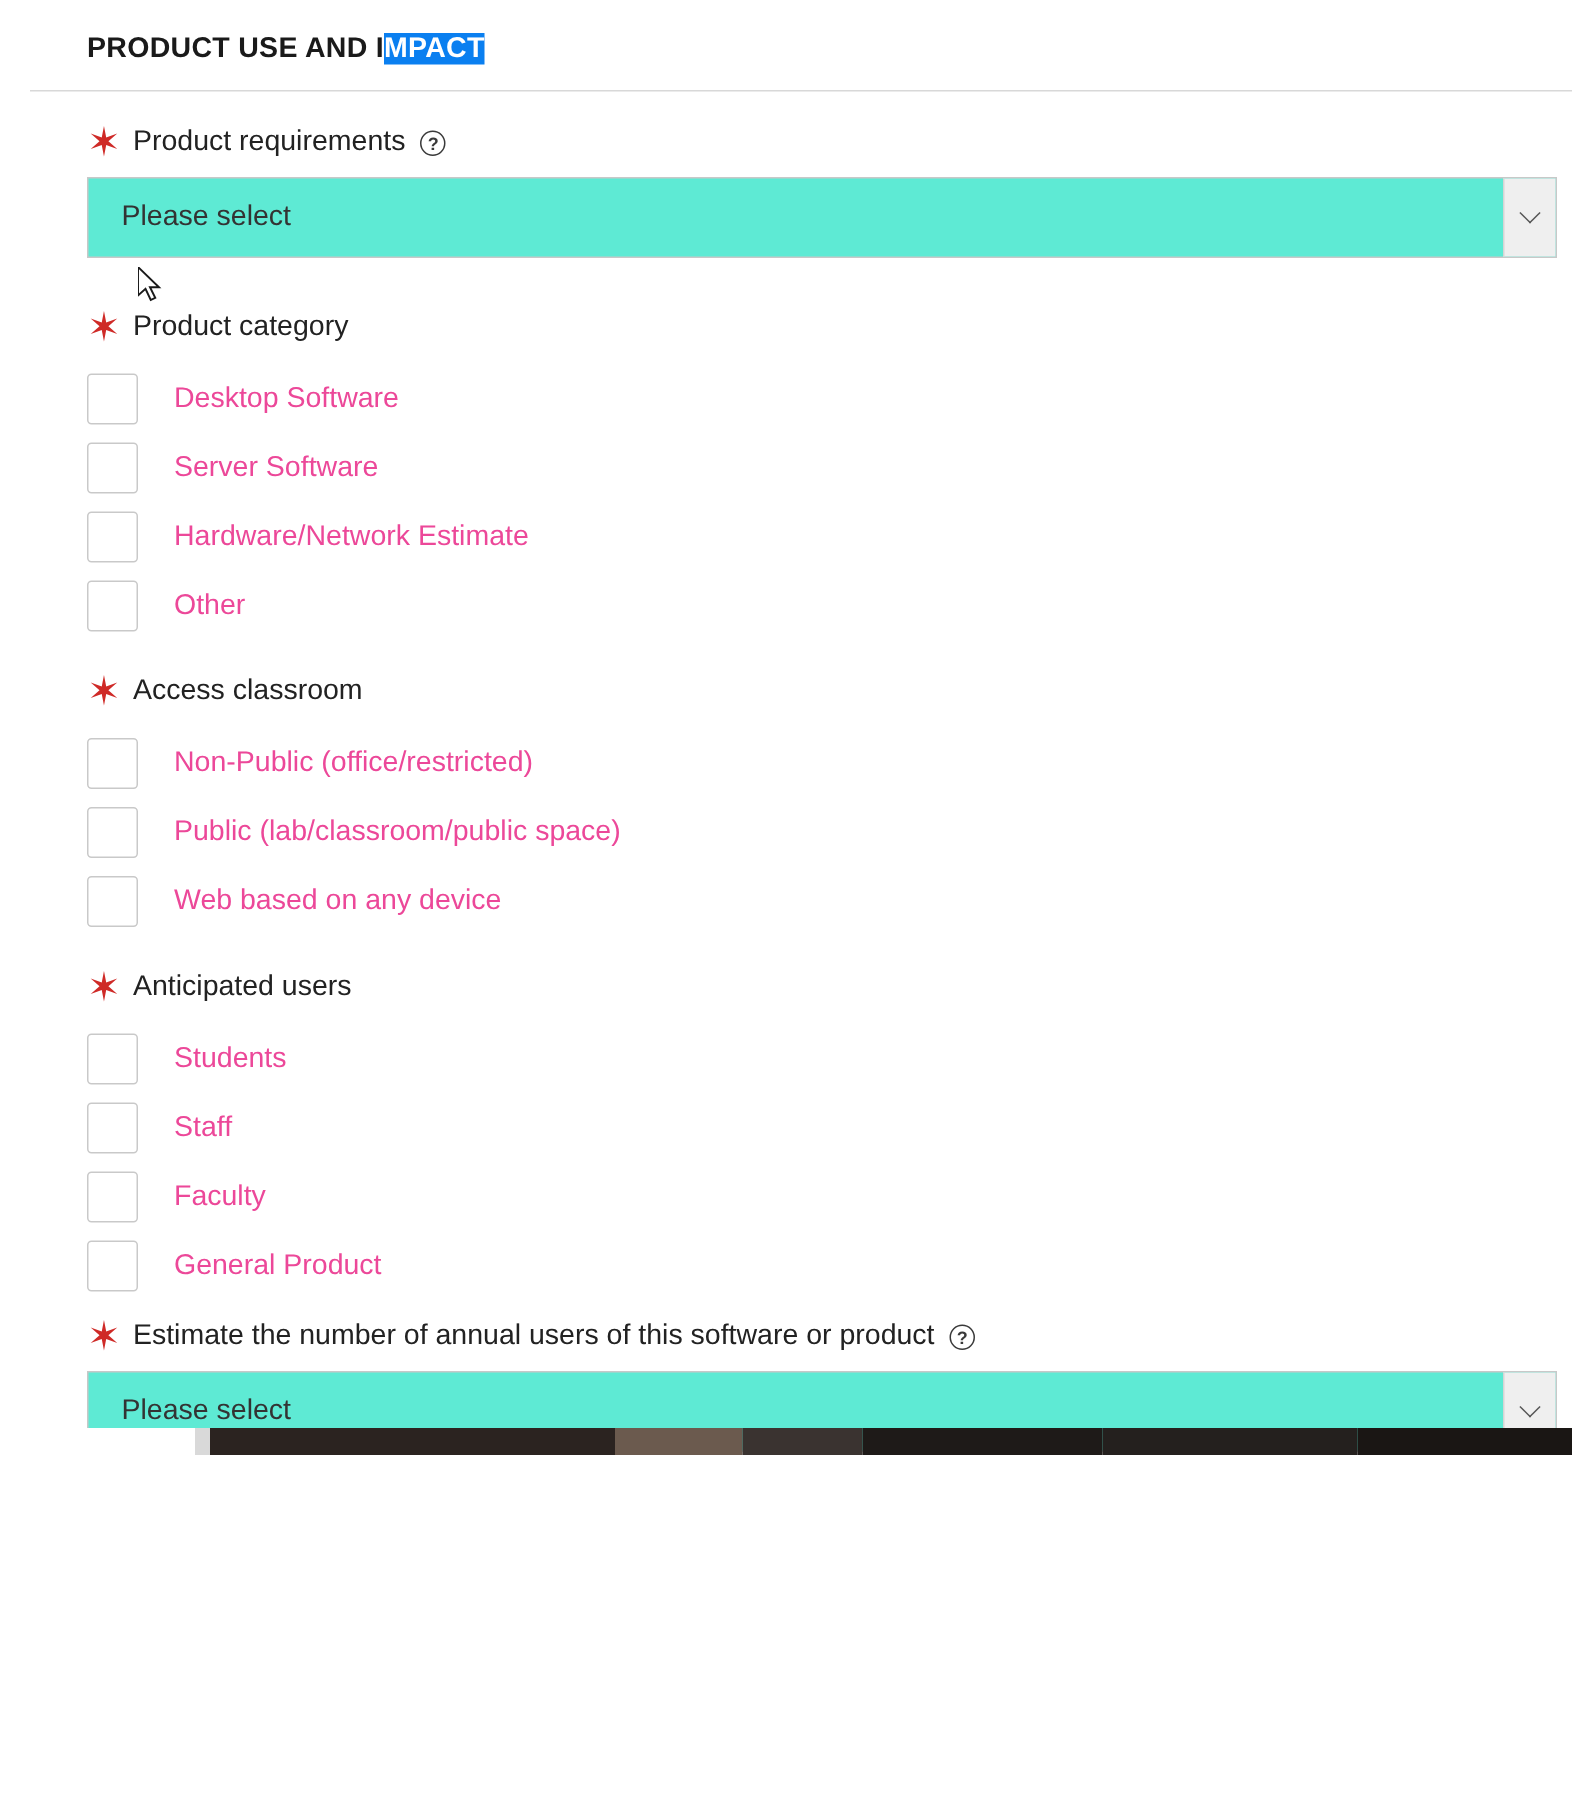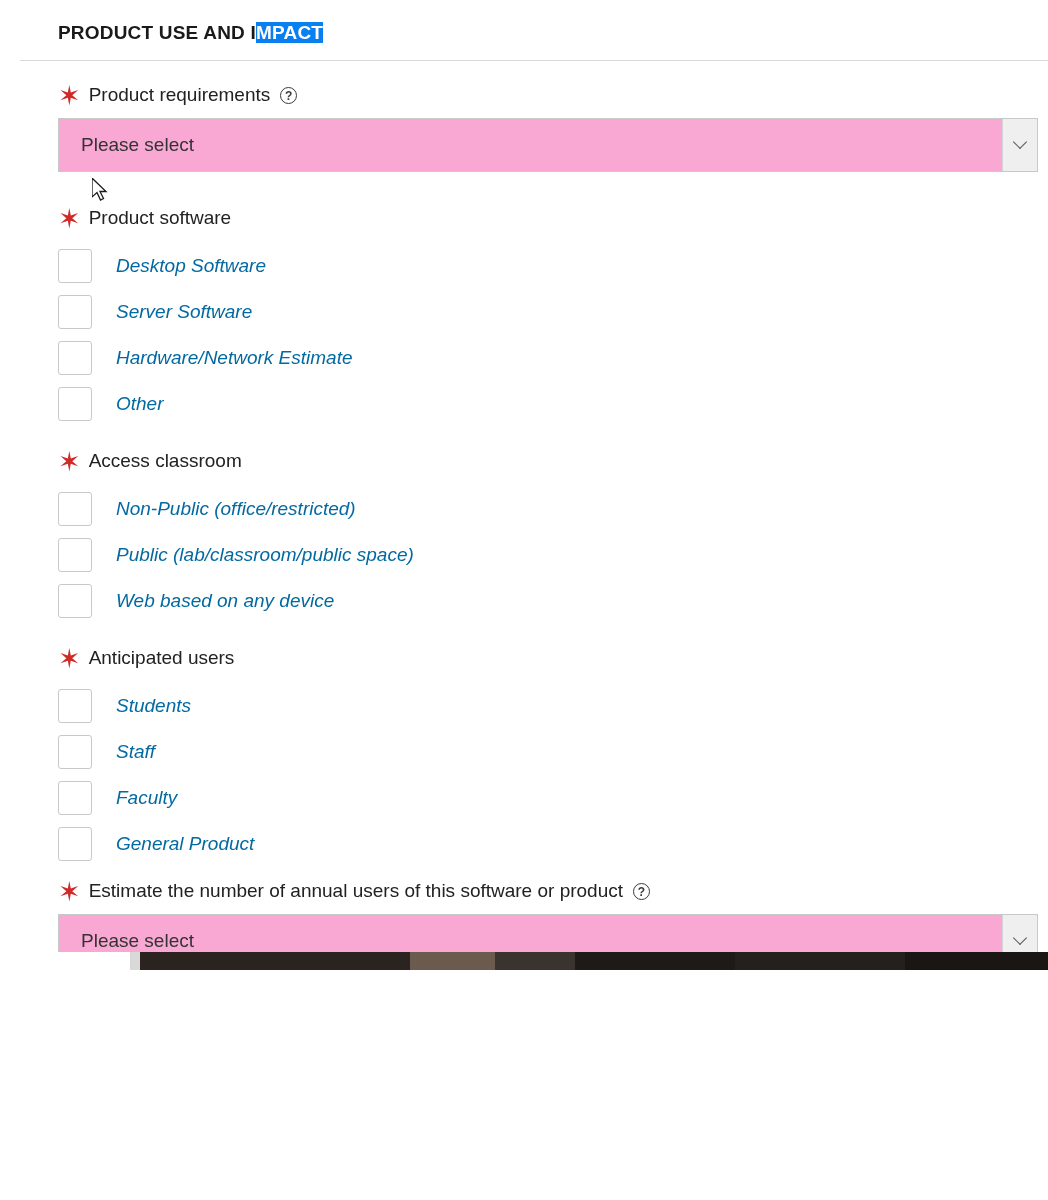--- a/index.html
+++ b/index.html
@@ -80,21 +80,21 @@
     position: relative;
     top: 1px;
   }
 
   
   .select-wrap {
     position: relative;
     margin-top: 14px;
     height: 54px;
     border: 1px solid #c8c8c8;
-    background: #f9a8d4;
+    background: #5eead4;
     box-sizing: border-box;
     display: flex;
     align-items: center;
   }
   .select-value {
     padding-left: 22px;
     font-size: 19px;
     color: #333333;
   }
   .select-arrow-box {
@@ -133,22 +133,21 @@
     height: 34px;
     border: 1px solid #c9c9c9;
     border-radius: 3px;
     background: #ffffff;
     box-sizing: border-box;
     flex: 0 0 auto;
   }
   .cb-label {
     margin-left: 24px;
     font-size: 19px;
-    color: #0369a1;
-    font-style: italic;
+    color: #ec4899;
   }
 
   .gap-lg { height: 36px; }
   .gap-md { height: 24px; }
   .gap-sm { height: 14px; }
 
   
   .cursor {
     position: absolute;
     left: 72px;
@@ -192,21 +191,21 @@
           <span class="chev"></span>
         </span>
     </div>
   </div>
 
   <div class="gap-lg"></div>
 
   <div class="field">
     <div class="field-label">
       <span class="req-star">✶</span>
-      <span>Product software</span>
+      <span>Product category</span>
     </div>
     <div class="checkbox-list">
       <div class="cb-row">
         <span class="cb-box"></span>
         <span class="cb-label">Desktop Software</span>
       </div>
       <div class="cb-row">
         <span class="cb-box"></span>
         <span class="cb-label">Server Software</span>
       </div>

